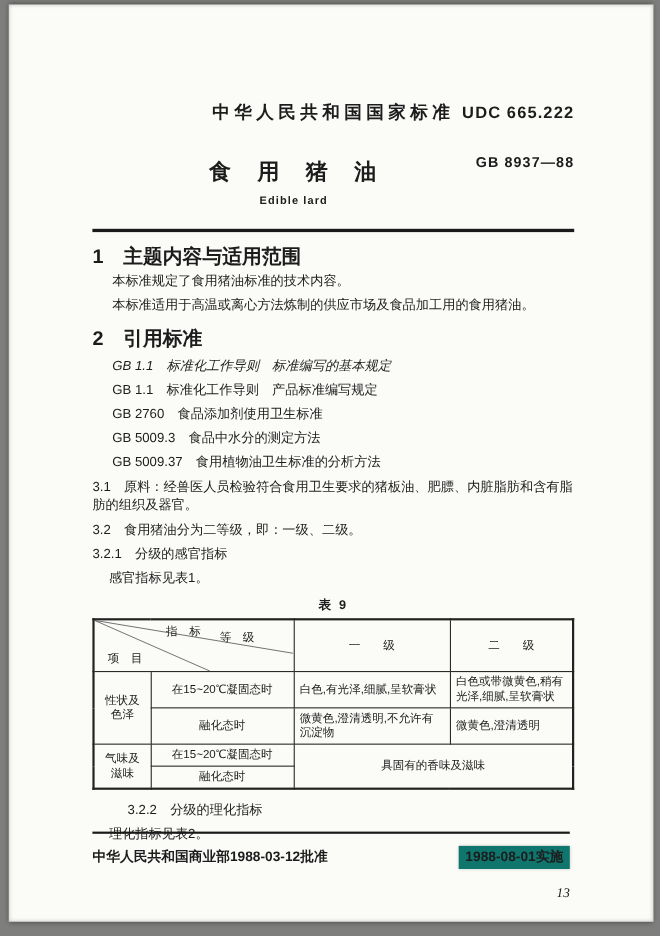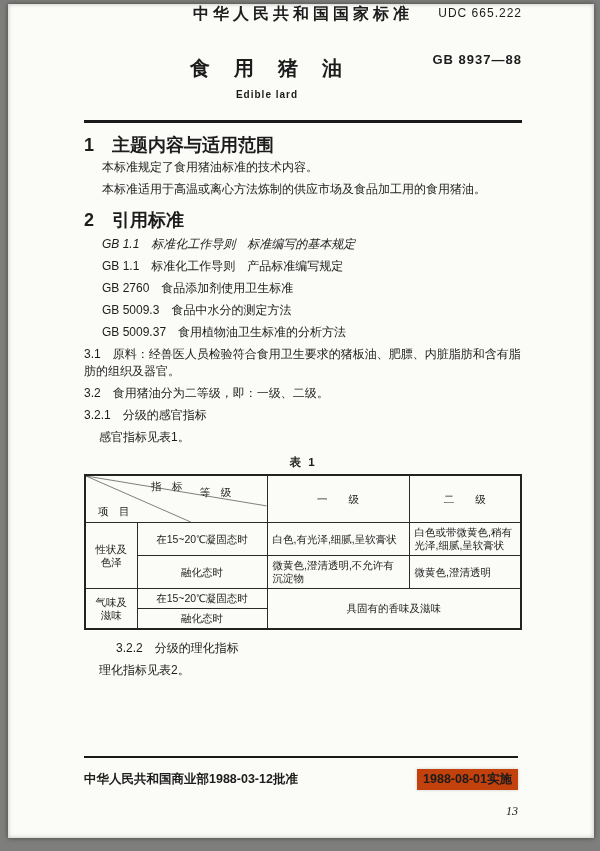--- a/index.html
+++ b/index.html
@@ -13,29 +13,29 @@
   }
   .scan-page {
     position: absolute;
     left: 8px; top: 4px; right: 6px; bottom: 13px;
     background: #fbfbf8;
     box-shadow: inset 0 0 4px rgba(0,0,0,0.25), 0 0 5px rgba(0,0,0,0.45);
     padding: 0 72px 0 76px;
     box-sizing: border-box;
   }
   
-  .doc-header { position: relative; }
+  .doc-header { position: relative; margin-top: 88px; }
   .org-title {
     text-align: center;
     font-size: 16px; font-weight: bold;
     letter-spacing: 4px;
   }
   .udc {
     position: absolute; right: 0; top: 2px;
-    font-size: 12px; font-weight: normal; letter-spacing: 1px;
+    font-size: 15px; font-weight: bold; letter-spacing: 1px;
   }
   .std-number {
     position: absolute; right: 0; top: 48px;
     font-size: 13px; font-weight: bold; letter-spacing: 1px;
   }
   .doc-title {
     margin-top: 30px;
     text-align: center;
     padding-right: 72px;
     font-size: 20px; font-weight: bold;
@@ -113,21 +113,21 @@
     position: absolute;
     left: 76px; right: 76px; top: 752px;
     border-top: 2.5px solid #1a1a1a;
     padding-top: 11px;
     display: flex;
     justify-content: space-between;
     align-items: baseline;
     font-size: 12.5px; font-weight: bold;
   }
   .impl-date {
-    background: #c2410c;
+    background: #0f766e;
     padding: 2px 6px;
     box-shadow: 0 0 3px rgba(0,0,0,0.2);
   }
   .page-number {
     position: absolute;
     right: 76px; top: 800px;
     font-family: "Liberation Serif", serif;
     font-style: italic;
     font-size: 12px;
   }
@@ -155,21 +155,21 @@
   <div class="ref-line">GB 1.1　标准化工作导则　产品标准编写规定</div>
   <div class="ref-line">GB 2760　食品添加剂使用卫生标准</div>
   <div class="ref-line">GB 5009.3　食品中水分的测定方法</div>
   <div class="ref-line">GB 5009.37　食用植物油卫生标准的分析方法</div>
 
   <div class="para flush">3.1　原料：经兽医人员检验符合食用卫生要求的猪板油、肥膘、内脏脂肪和含有脂肪的组织及器官。</div>
   <div class="para flush">3.2　食用猪油分为二等级，即：一级、二级。</div>
   <div class="para flush">3.2.1　分级的感官指标</div>
   <div class="para small-indent">感官指标见表1。</div>
 
-  <div class="table-caption">表 1</div>
+  <div class="table-caption">表 9</div>
   <table class="t1">
     <colgroup>
       <col style="width:52px">
         <col style="width:130px">
         <col style="width:142px">
         <col>
     </colgroup>
     <tbody>
       <tr>
         <td class="corner" colspan="2">

